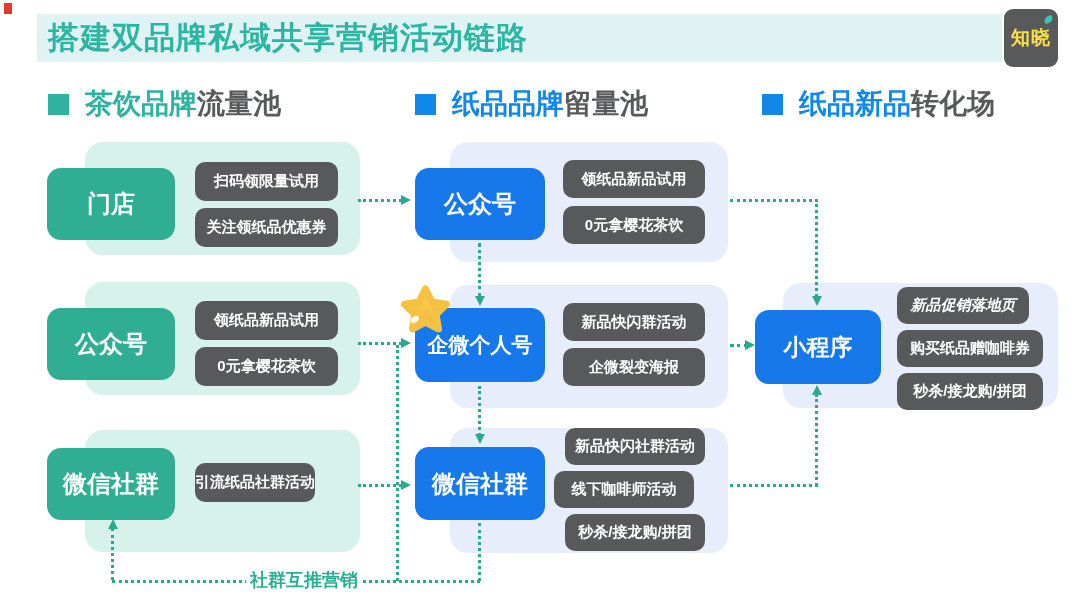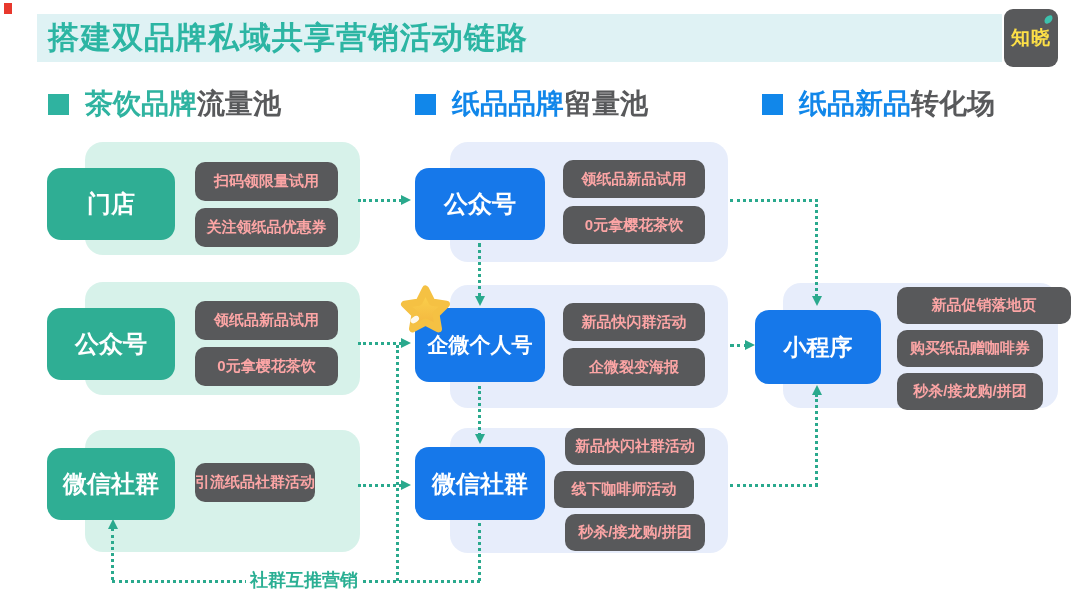--- a/index.html
+++ b/index.html
@@ -25,21 +25,21 @@
   .sec .rest{color:#58595b;}
 
   
   .panel{position:absolute;border-radius:18px;}
   .panel.mint{background:#d7f2ea;}
   .panel.blue{background:#e7edfb;}
   .node{position:absolute;border-radius:14px;display:flex;align-items:center;justify-content:center;
         color:#ffffff;font-weight:700;}
   .node.teal{background:#2fae94;}
   .node.bluebx{background:#1678ea;}
-  .tag{position:absolute;background:#58595b;border-radius:10px;color:#fca5a5;font-size:15px;font-weight:600;
+  .tag{position:absolute;background:#58595b;border-radius:10px;color:#ffffff;font-size:15px;font-weight:600;
        display:flex;align-items:center;justify-content:center;white-space:nowrap;}
 
   
   .hline{position:absolute;height:0;border-top:3px dotted #2aa98d;}
   .vline{position:absolute;width:0;border-left:3px dotted #2aa98d;}
   .arr{position:absolute;width:0;height:0;}
   .arr-r{border-top:5px solid transparent;border-bottom:5px solid transparent;border-left:10px solid #2aa98d;}
   .arr-d{border-left:5px solid transparent;border-right:5px solid transparent;border-top:10px solid #2aa98d;}
   .arr-u{border-left:5px solid transparent;border-right:5px solid transparent;border-bottom:10px solid #2aa98d;}
 
@@ -108,27 +108,27 @@
       </linearGradient>
     </defs>
     <path d="M26 5 L32.4 17.8 46.5 19.9 36.3 29.9 38.7 44 26 37.3 13.3 44 15.7 29.9 5.5 19.9 19.6 17.8 Z" fill="url(#sg)" stroke="#f5c143" stroke-width="7" stroke-linejoin="round"></path>
     <ellipse cx="15.5" cy="35" rx="4.6" ry="2.9" fill="#ffffff" opacity="0.9" transform="rotate(-35 15.5 35)"></ellipse>
   </svg>
 
   <div class="tag" style="left:563px;top:160px;width:142px;height:38px;">领纸品新品试用</div>
   <div class="tag" style="left:563px;top:206px;width:142px;height:38px;">0元拿樱花茶饮</div>
   <div class="tag" style="left:563px;top:303px;width:142px;height:38px;">新品快闪群活动</div>
   <div class="tag" style="left:563px;top:348px;width:142px;height:38px;">企微裂变海报</div>
-  <div class="tag" style="left:565px;top:428px;width:140px;height:37px;border-radius:12px;">新品快闪社群活动</div>
+  <div class="tag" style="left:565px;top:428px;width:140px;height:37px;">新品快闪社群活动</div>
   <div class="tag" style="left:554px;top:471px;width:140px;height:37px;">线下咖啡师活动</div>
   <div class="tag" style="left:565px;top:514px;width:140px;height:37px;">秒杀/接龙购/拼团</div>
 
   <div class="panel blue" style="left:783px;top:283px;width:275px;height:125px;"></div>
   <div class="node bluebx" style="left:755px;top:310px;width:126px;height:74px;font-size:23px;">小程序</div>
-  <div class="tag" style="left:897px;top:287px;width:174px;height:37px;">新品促销落地页</div>
+  <div class="tag" style="left:897px;top:287px;width:132px;height:37px;font-style:italic;">新品促销落地页</div>
   <div class="tag" style="left:897px;top:330px;width:146px;height:37px;">购买纸品赠咖啡券</div>
   <div class="tag" style="left:897px;top:373px;width:146px;height:37px;">秒杀/接龙购/拼团</div>
 
   <div class="hline" style="left:358px;top:199px;width:44px;"></div>
   <div class="arr arr-r" style="left:401px;top:195px;"></div>
   <div class="hline" style="left:358px;top:342px;width:44px;"></div>
   <div class="arr arr-r" style="left:401px;top:338px;"></div>
   <div class="hline" style="left:358px;top:484px;width:44px;"></div>
   <div class="arr arr-r" style="left:401px;top:480px;"></div>
 

